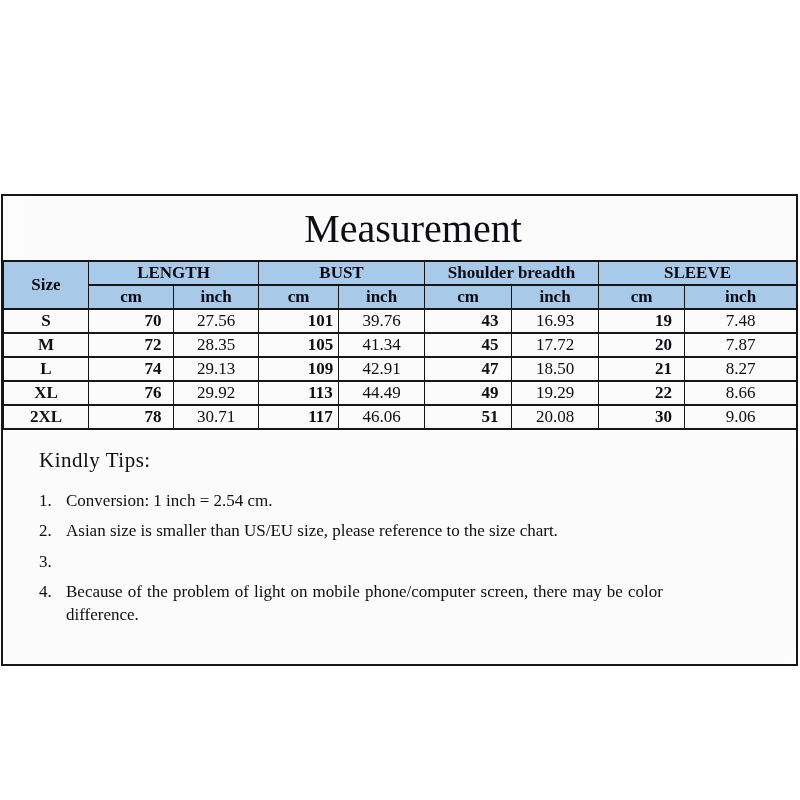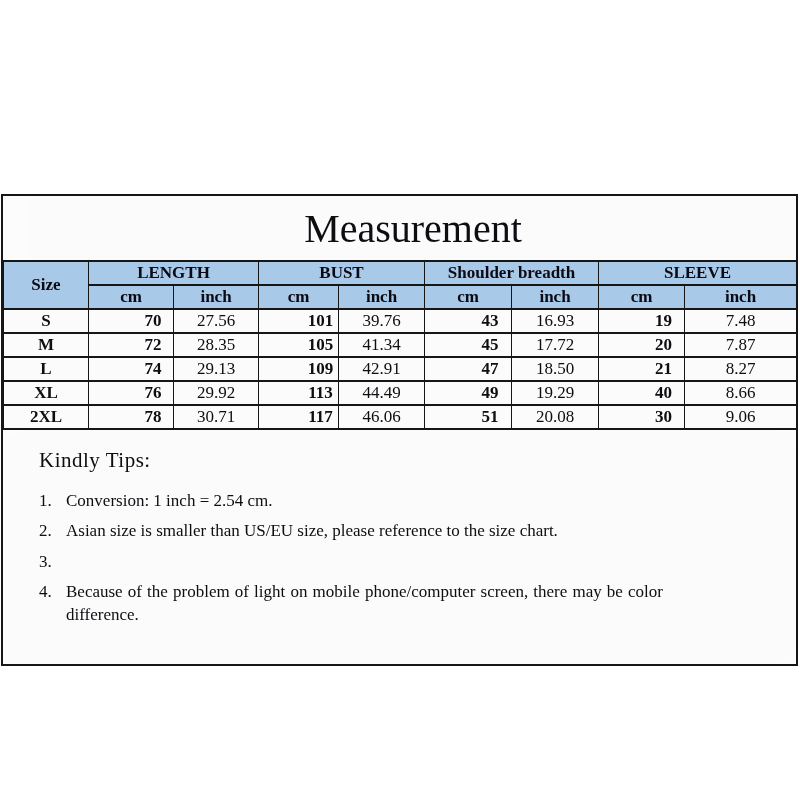--- a/index.html
+++ b/index.html
@@ -161,21 +161,21 @@
         <td class="inch-cell">8.27</td>
       </tr>
       <tr>
         <td class="size-cell">XL</td>
         <td class="cm-cell">76</td>
         <td class="inch-cell">29.92</td>
         <td class="cm-cell">113</td>
         <td class="inch-cell">44.49</td>
         <td class="cm-cell">49</td>
         <td class="inch-cell">19.29</td>
-        <td class="cm-cell">40</td>
+        <td class="cm-cell">22</td>
         <td class="inch-cell">8.66</td>
       </tr>
       <tr>
         <td class="size-cell">2XL</td>
         <td class="cm-cell">78</td>
         <td class="inch-cell">30.71</td>
         <td class="cm-cell">117</td>
         <td class="inch-cell">46.06</td>
         <td class="cm-cell">51</td>
         <td class="inch-cell">20.08</td>

